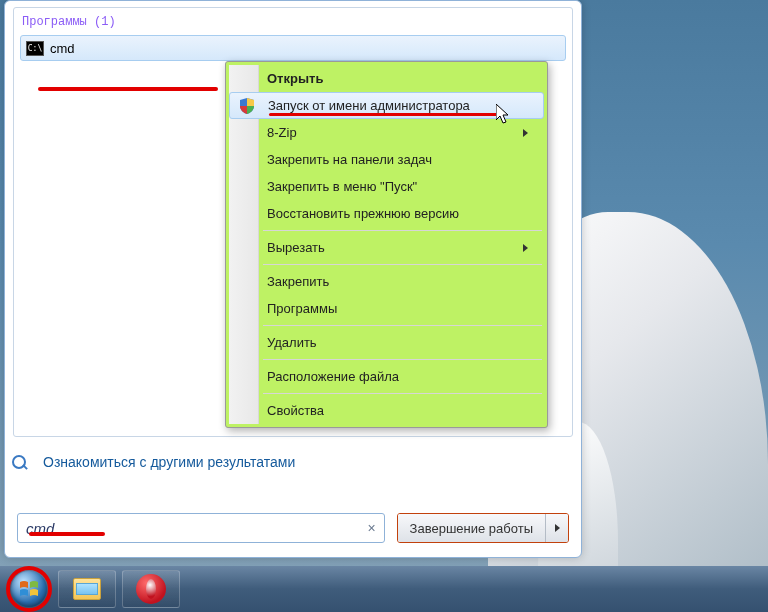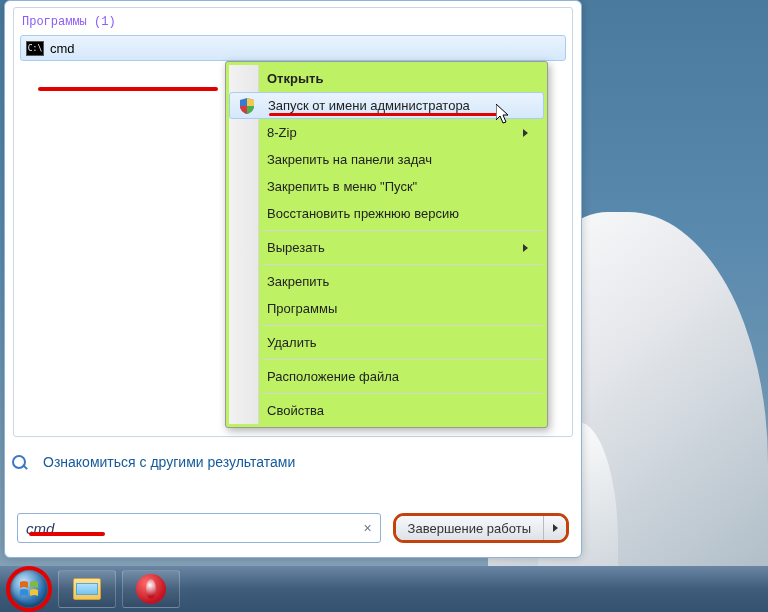--- a/index.html
+++ b/index.html
@@ -119,23 +119,23 @@
     font-style: italic;
     color: #2b3a66;
     font-size: 15px;
   }
   .clear-x {
     color: #6a7a90; font-size: 14px; cursor: pointer;
   }
   .shutdown-btn {
     height: 30px;
     display: flex; align-items: stretch;
-    border-radius: 11px;
+    border-radius: 3px;
     overflow: hidden;
-    border: 3px solid #c2410c;
+    border: 1px solid #c2410c;
   }
   .shutdown-main {
     background: linear-gradient(#f7f8fa,#dee2e8);
     padding: 0 12px;
     display: flex; align-items: center;
     font-size: 13px; color: #333;
     border-right: 1px solid #b4bcc6;
   }
   .shutdown-arrow {
     width: 22px;

